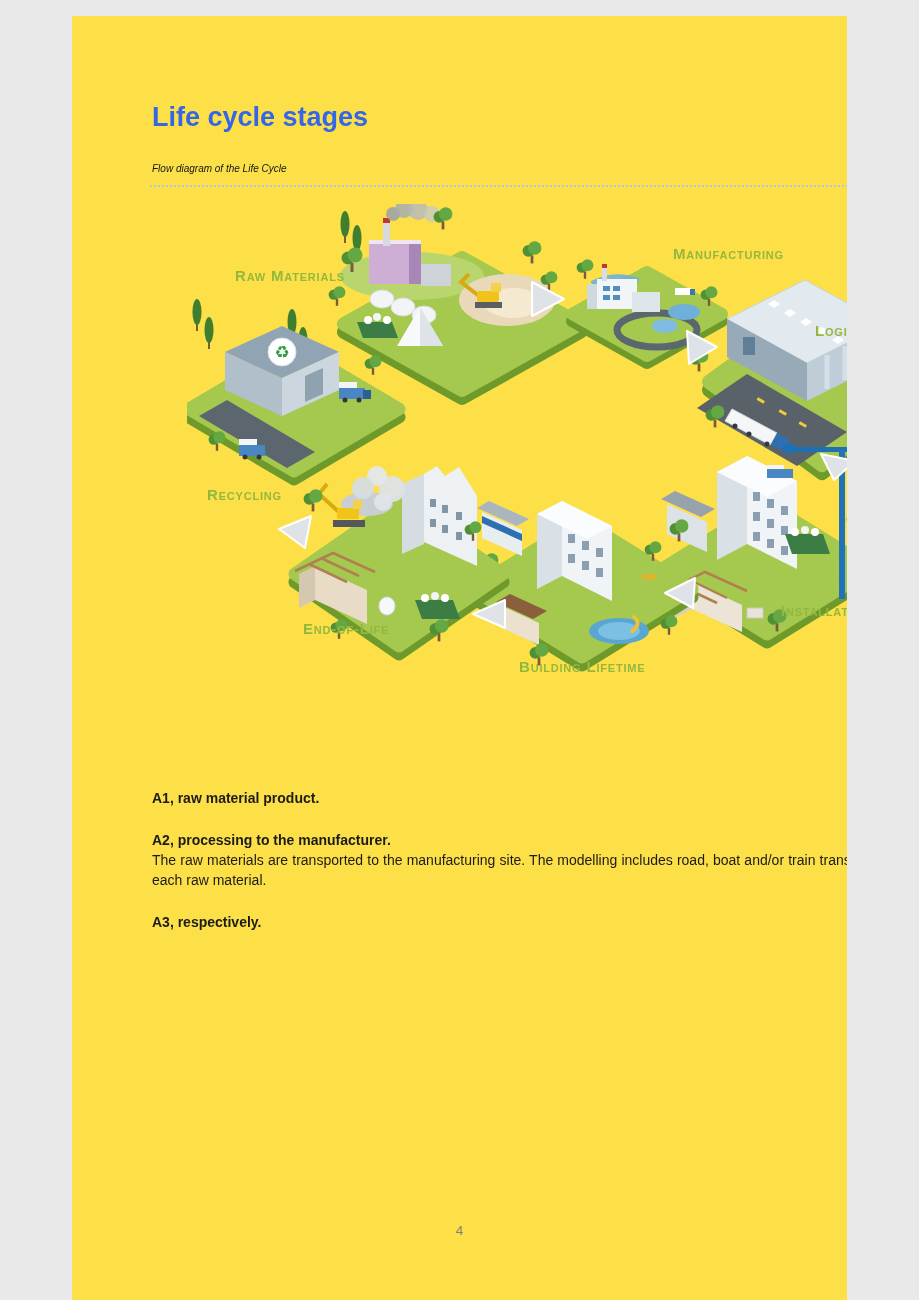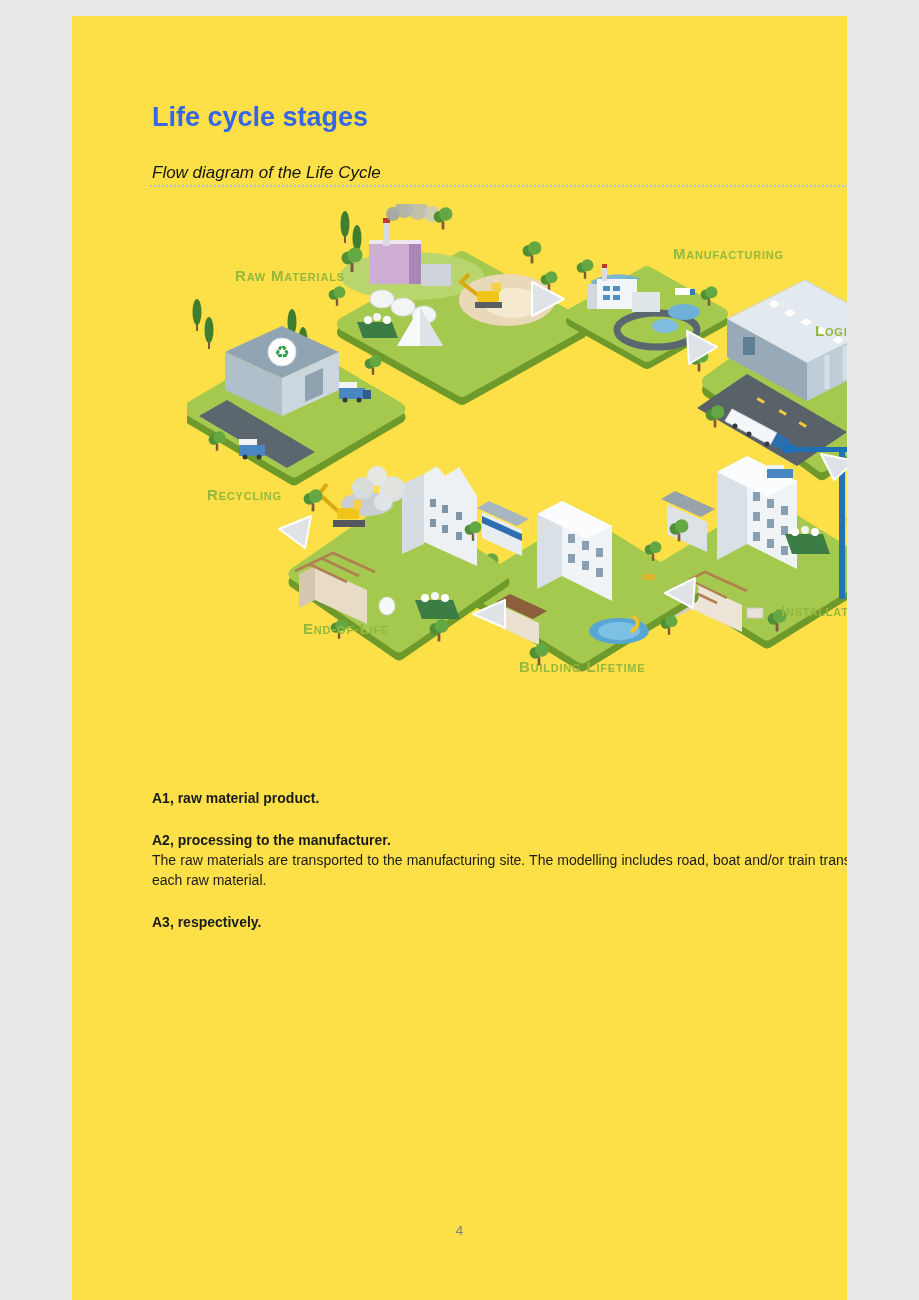--- a/index.html
+++ b/index.html
@@ -5,21 +5,21 @@
   html,body{margin:0;padding:0;background:#e9e9e9;}
   .page{
     position:relative;width:775px;height:1300px;margin:16px auto;background:#fde047;
     font-family:"Liberation Sans",sans-serif;color:#1b1b1b;overflow:hidden;
   }
   .page-title{
     position:absolute;left:80px;top:86px;margin:0;
     font-size:27px;font-weight:bold;color:#3566e8;letter-spacing:0px;
   }
   .subtitle{
-    position:absolute;left:80px;top:147px;font-size:17px;font-style:italic;color:#141414;
+    position:absolute;left:80px;top:147px;font-size:10px;font-style:italic;color:#141414;
   }
   .dotted-rule{
     position:absolute;left:78px;top:169px;width:778px;height:0;
     border-bottom:2px dotted #a9c7e6;
   }
   .diagram{position:absolute;left:115px;top:188px;width:745px;height:478px;}
   .diagram svg{display:block;width:745px;height:478px;}
   .island-label{
     font-family:"Liberation Sans",sans-serif;font-weight:bold;font-size:15px;
     font-variant:small-caps;letter-spacing:0.8px;fill:#94b83e;

